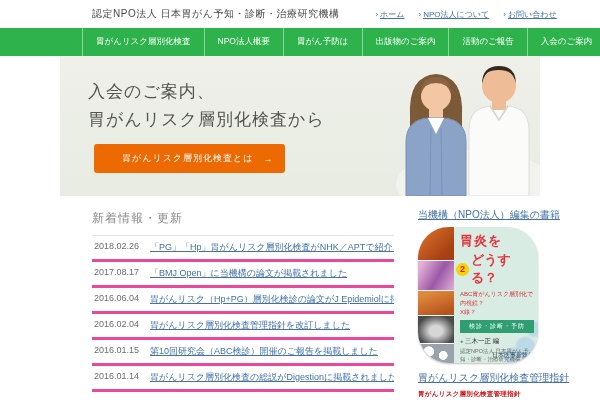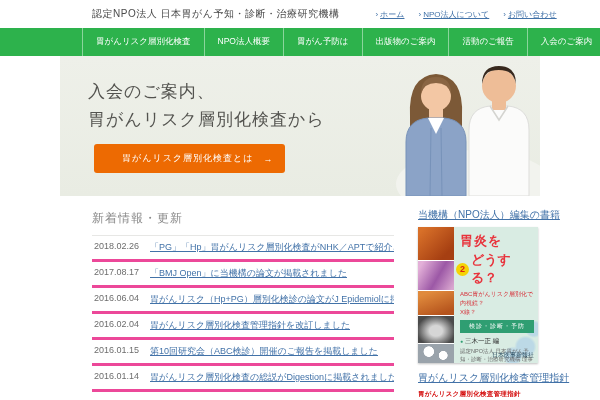--- a/index.html
+++ b/index.html
@@ -39,21 +39,21 @@
   .news ul { list-style:none; border-top:1px solid #e7e7e5; }
   .news li { display:flex; align-items:flex-start; padding:5px 0 5px 2px; border-bottom:3px solid #ec4899; white-space:nowrap; overflow:hidden; }
   .news .date { font-size:9px; color:#6d6d6d; width:56px; flex:none; }
   .news-link { font-size:9px; color:#4272a8; text-decoration:underline; overflow:hidden; text-overflow:clip; cursor:pointer; }
 
   
   .sidebar { width:122px; margin-left:24px; }
   .side-link { display:block; font-size:10px; color:#4272a8; text-decoration:underline; margin-bottom:5px; white-space:nowrap; cursor:pointer; }
 
   .book { width:120px; height:136px; display:flex; background:#d9ece3; box-shadow:0 1px 2px rgba(0,0,0,.25);
-    position:relative; overflow:hidden; margin-bottom:8px; cursor:pointer; }
+    position:relative; overflow:hidden; margin-bottom:8px; cursor:pointer;border-radius:31px; }
   .book-strip { width:36px; flex:none; display:flex; flex-direction:column; gap:1px; background:#fff; }
   .tile { width:100%; }
   .tile1 { height:33px; background:linear-gradient(135deg,#d87029 10%,#a63f12 80%); }
   .tile2 { height:29px; background:linear-gradient(120deg,#e3b0d8 10%,#9c58a6 55%,#d9a6cf 95%); }
   .tile3 { height:24px; background:linear-gradient(160deg,#e08a3c 15%,#b5541d 85%); }
   .tile4 { height:27px; background:radial-gradient(ellipse at 50% 55%,#d6d6d6 25%,#4a4a4a 75%); }
   .tile5 { flex:1; background:radial-gradient(circle at 30% 40%,#fff 18%,transparent 20%),
            radial-gradient(circle at 70% 60%,#fff 15%,transparent 17%),#9aa3ab; }
   .book-right { flex:1; padding:5px 4px 3px 6px; position:relative;
     background:radial-gradient(circle at 85% 88%,#bcd9e6 6%,transparent 8%),

